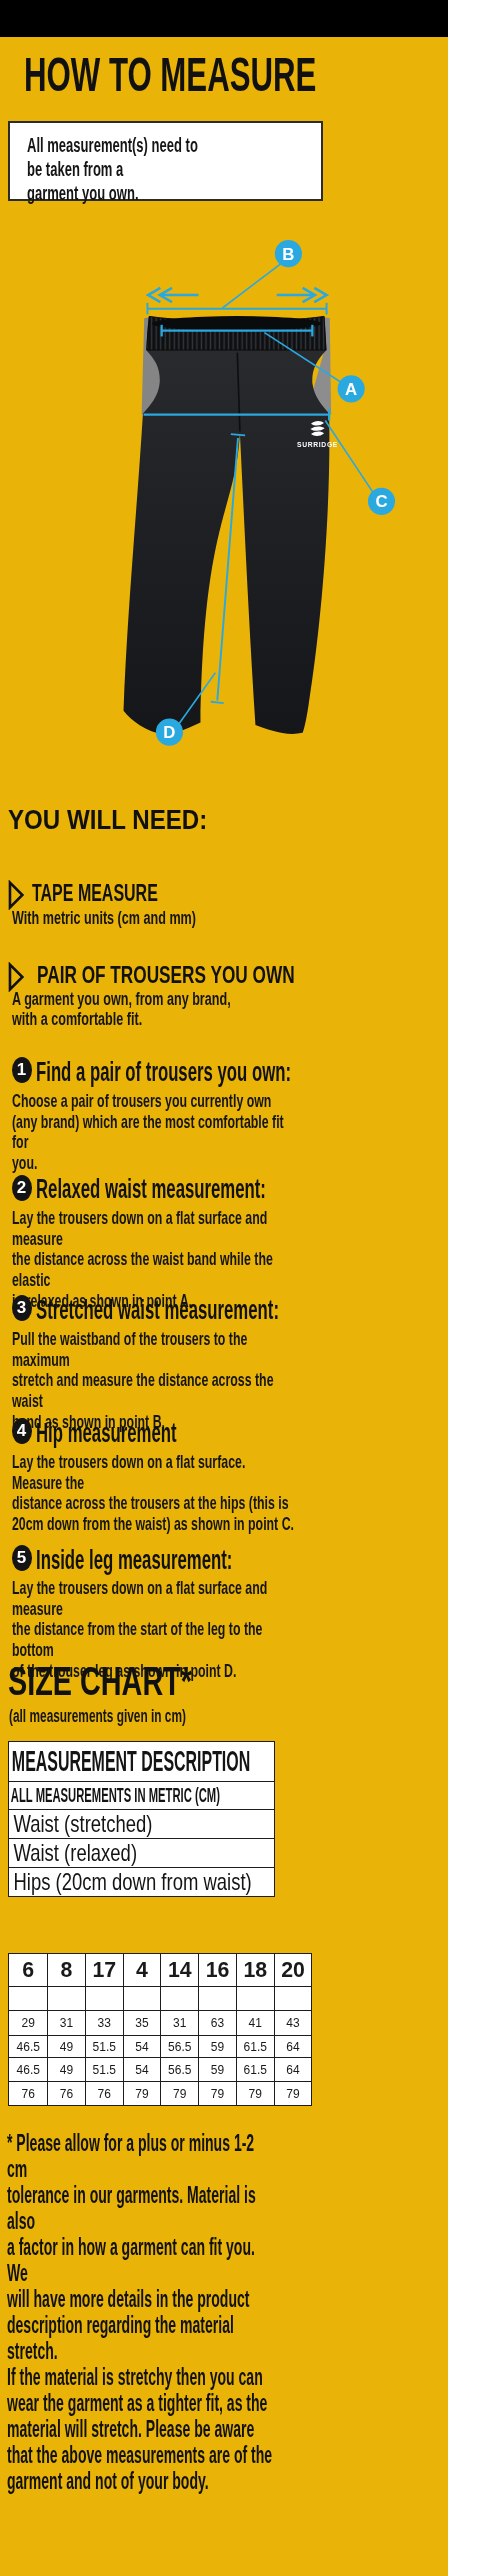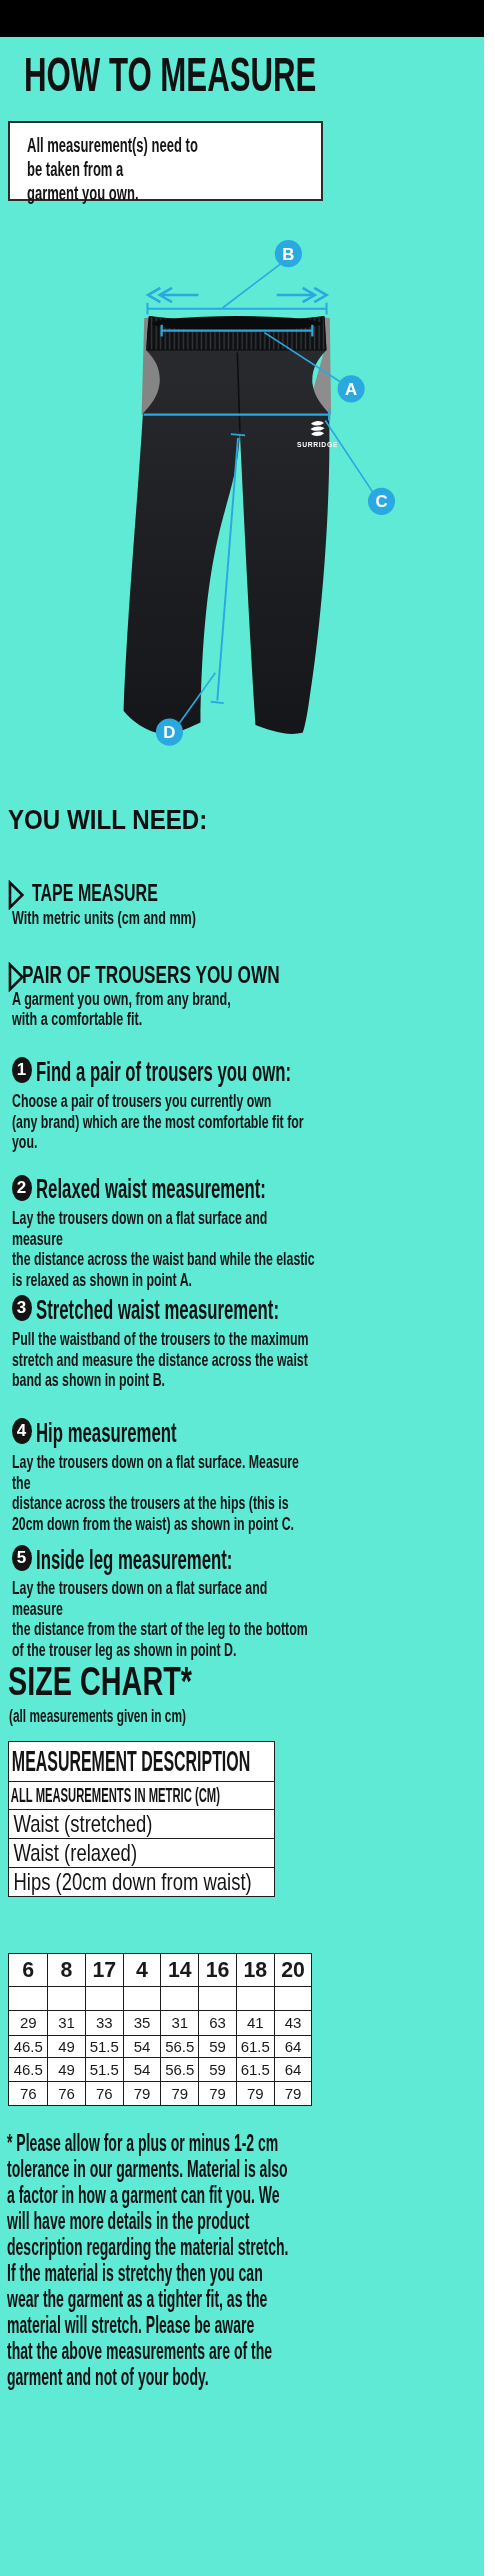--- a/index.html
+++ b/index.html
@@ -1,16 +1,16 @@
 <!DOCTYPE html>
 <html style="font-size:10.3px"><head>
 <meta charset="utf-8">
 <style>
   html,body{margin:0;padding:0;background:#ffffff;}
-  .page{position:relative;width:484px;height:2576px;background:#5eead4;overflow:hidden;
+  .page{position:relative;width:448px;height:2576px;background:#eab308;overflow:hidden;
         font-family:"Liberation Sans","DejaVu Sans",sans-serif;color:#141414;text-decoration:underline;}
   .abs{position:absolute;}
   .cx{display:inline-block;transform-origin:left center;white-space:nowrap;}
   .blk{transform-origin:left top;}
   .ml{white-space:pre-line;}
   
   .topbar{left:0;top:0;width:496px;height:37px;background:#000000;}
   
   .title{left:24px;top:51px;font-size:48px;line-height:48px;font-weight:bold;letter-spacing:0;
          transform:scaleX(.65);transform-origin:left top;white-space:nowrap;color:#111;}
@@ -43,21 +43,21 @@
   .drow-head .cx{font-size:29px;font-weight:bold;transform:scaleX(.55);padding-left:5.2px;}
   .drow-sub{height:27px;}
   .drow-sub .cx{font-size:19.4px;font-weight:bold;transform:scaleX(.58);padding-left:3.2px;}
   .drow-item{height:28px;}
   .drow-item .cx{font-size:24px;font-weight:normal;transform:scaleX(.77);padding-left:5.8px;}
   
   .stable{left:8.4px;top:1953px;width:304px;border:1.9px solid #1d1d1d;box-sizing:border-box;background:#fff;}
   .strow{display:grid;grid-template-columns:repeat(8,1fr);}
   .strow+.strow{border-top:1.3px solid #1d1d1d;}
   .stcell{border-left:1.3px solid #1d1d1d;display:flex;align-items:center;justify-content:center;
-          font-size:15px;color:#1a1a1a;}
+          font-size:12px;color:#1a1a1a;}
   .stcell:first-child{border-left:none;}
   .strow-h{height:32px;}
   .strow-h .stcell{font-size:21.3px;font-weight:bold;}
   .strow-e{height:22.6px;}
   .strow-0{height:24.6px;}
   .strow-1{height:21.3px;}
   .strow-2{height:23px;}
   .strow-3{height:23px;}
   
   .disclaimer{left:6.5px;top:2130px;font-size:23px;font-weight:bold;line-height:26px;color:#111;
@@ -193,21 +193,21 @@
   <div class="abs need-desc" style="left:11.6px;top:908px;">
     <span class="cx" style="transform:scaleX(.70);">With metric units (cm and mm)</span>
   </div>
   <div class="abs need-title" style="left:32px;top:879px;">
     <span class="cx" style="transform:scaleX(.65);">TAPE MEASURE</span>
   </div>
 
   <svg class="abs" style="left:8.4px;top:962px;" width="17" height="30" viewBox="0 0 26 46">
     <polygon points="3,4 22,23 3,42" fill="none" stroke="#111" stroke-width="4"></polygon>
   </svg>
-  <div class="abs need-title" style="left:22px;top:961px;">
+  <div class="abs need-title" style="left:37px;top:961px;">
     <span class="cx" style="transform:scaleX(.70);">PAIR OF TROUSERS YOU OWN</span>
   </div>
   <div class="abs need-desc ml blk" style="left:11.6px;top:989px;transform:scaleX(.70);">A garment you own, from any brand,
 with a comfortable fit.</div>
 
   <div class="abs stepnum" style="left:11.6px;top:1057px;">1</div>
   <div class="abs stephead" style="left:36px;top:1056px;">Find a pair of trousers you own:</div>
   <div class="abs stepbody ml" style="left:11.6px;top:1091px;">Choose a pair of trousers you currently own
 (any brand) which are the most comfortable fit for
 you.</div>

